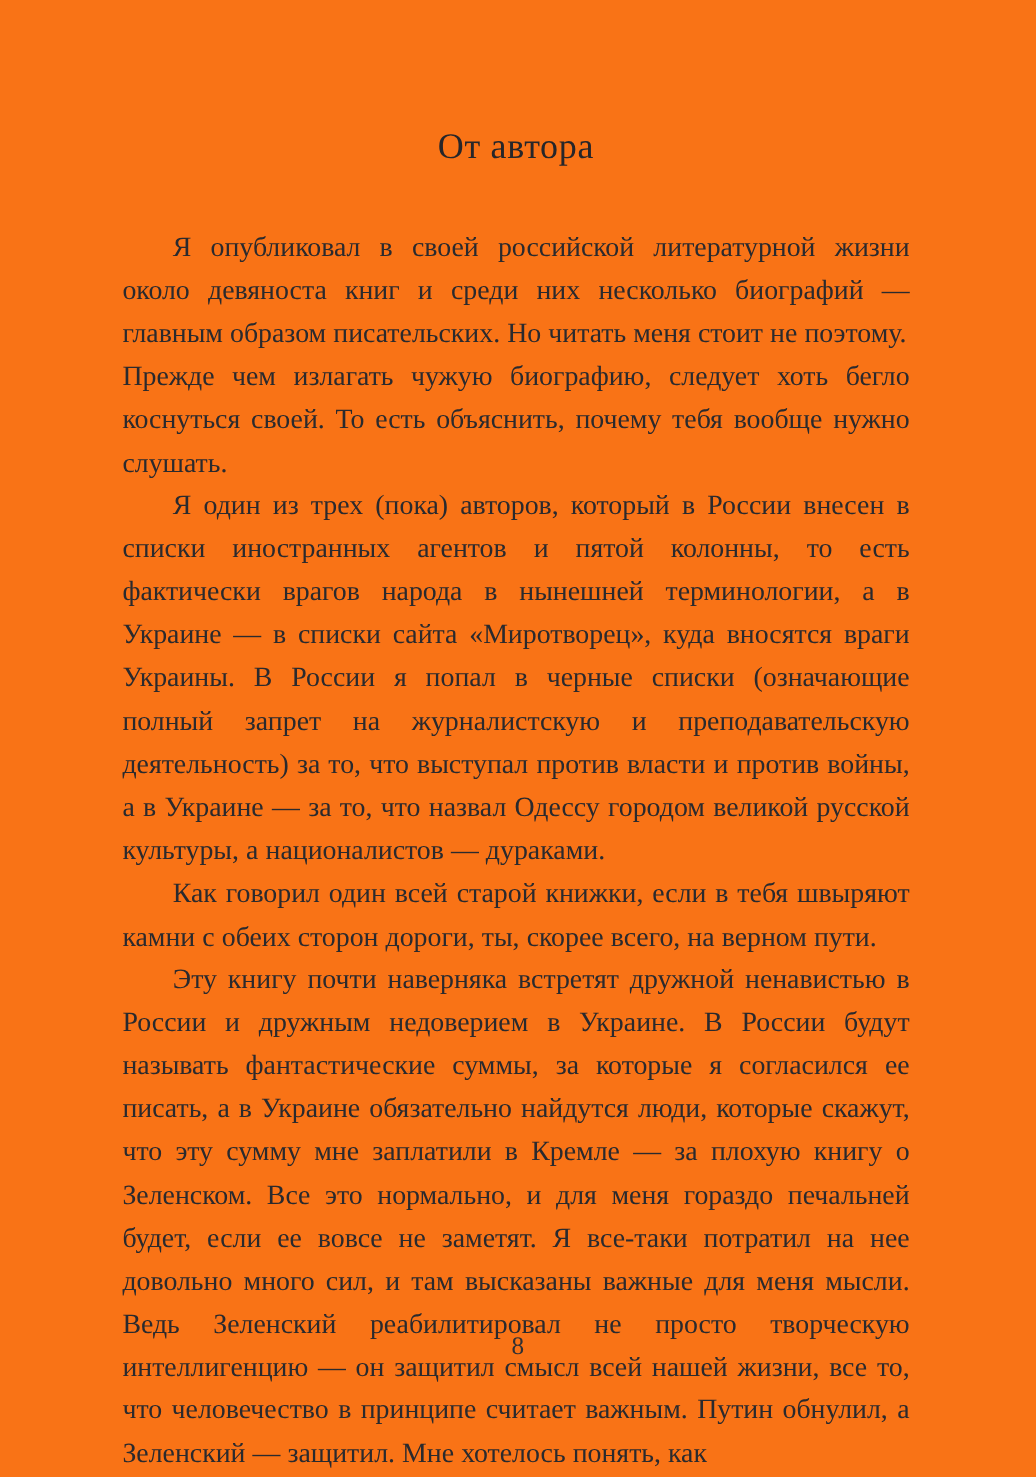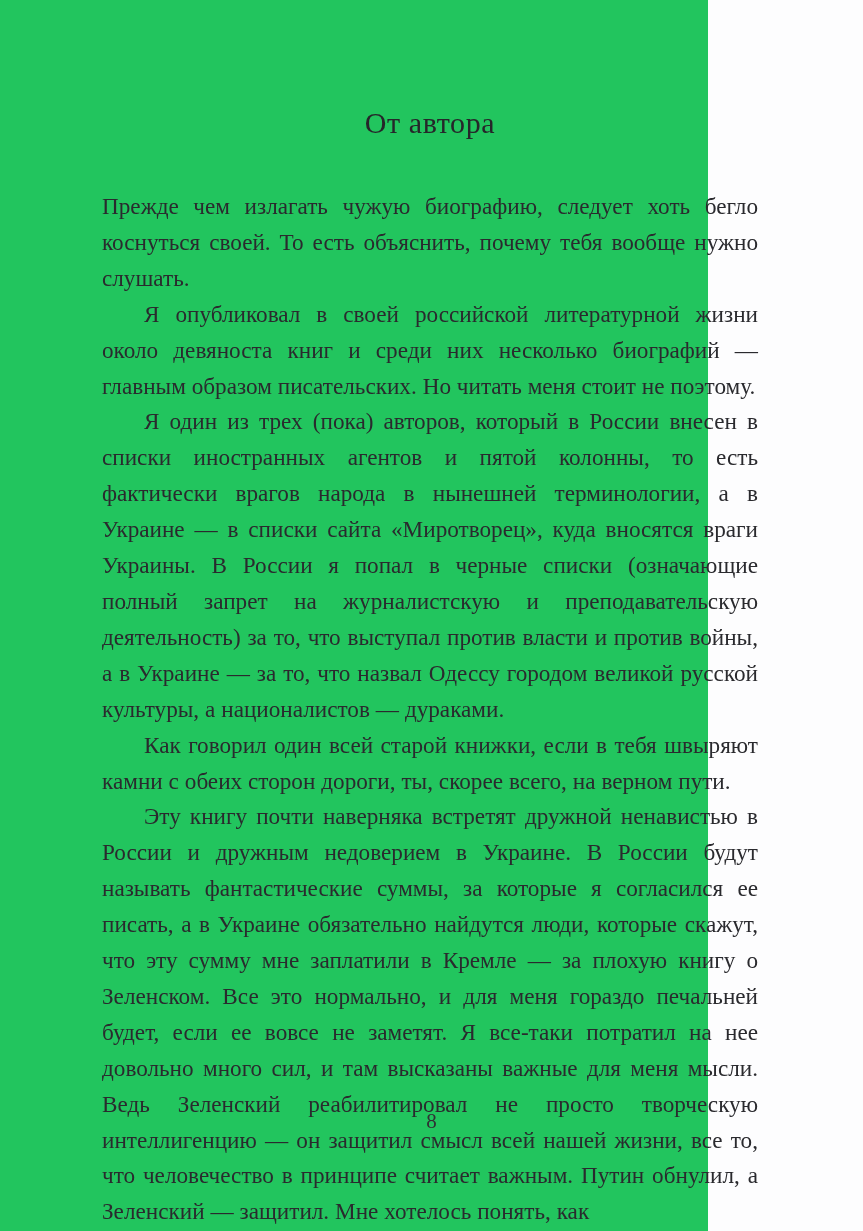--- a/index.html
+++ b/index.html
@@ -13,23 +13,23 @@
     font-family: "Liberation Serif", "DejaVu Serif", serif;
     color: #2a2a2e;
     overflow: hidden;
     position: relative;
   }
 
   .page {
     position: absolute;
     left: 0;
     top: 0;
-    width: 708px;
+    width: 863px;
     height: 1231px;
-    background: #22c55e;
+    background: #f97316;
   }
 
   .text-block {
     position: absolute;
     left: 102px;
     top: 95px;
     width: 656px;
   }
 
   .chapter-title {
@@ -73,23 +73,23 @@
 </style>
 </head>
 <body>
 
 <div class="page">
 
   <div class="text-block">
 
     <h1 class="chapter-title">От автора</h1>
 
+    <p class="para">Я опубликовал в своей российской литературной жизни около девяноста книг и среди них несколько биографий — главным образом писательских. Но читать меня стоит не поэтому.</p>
+
     <p class="para first">Прежде чем излагать чужую биографию, следует хоть бегло коснуться своей. То есть объяснить, почему тебя вообще нужно слушать.</p>
-
-    <p class="para">Я опубликовал в своей российской литературной жизни около девяноста книг и среди них несколько биографий — главным образом писательских. Но читать меня стоит не поэтому.</p>
 
     <p class="para">Я один из трех (пока) авторов, который в России внесен в списки иностранных агентов и пятой колонны, то есть фактически врагов народа в нынешней терминологии, а в Украине — в списки сайта «Миротворец», куда вносятся враги Украины. В России я попал в черные списки (означающие полный запрет на журналистскую и преподавательскую деятельность) за то, что выступал против власти и против войны, а в Украине — за то, что назвал Одессу городом великой русской культуры, а националистов — дураками.</p>
 
     <p class="para">Как говорил один всей старой книжки, если в тебя швыряют камни с обеих сторон дороги, ты, скорее всего, на верном пути.</p>
 
     <p class="para">Эту книгу почти наверняка встретят дружной ненавистью в России и дружным недоверием в Украине. В России будут называть фантастические суммы, за которые я согласился ее писать, а в Украине обязательно найдутся люди, которые скажут, что эту сумму мне заплатили в Кремле — за плохую книгу о Зеленском. Все это нормально, и для меня гораздо печальней будет, если ее вовсе не заметят. Я все-таки потратил на нее довольно много сил, и там высказаны важные для меня мысли. Ведь Зеленский реабилитировал не просто творческую интеллигенцию — он защитил смысл всей нашей жизни, все то, что человечество в принципе считает важным. Путин обнулил, а Зеленский — защитил. Мне хотелось понять, как</p>
 
   </div>
 
   <div class="page-number">8</div>

